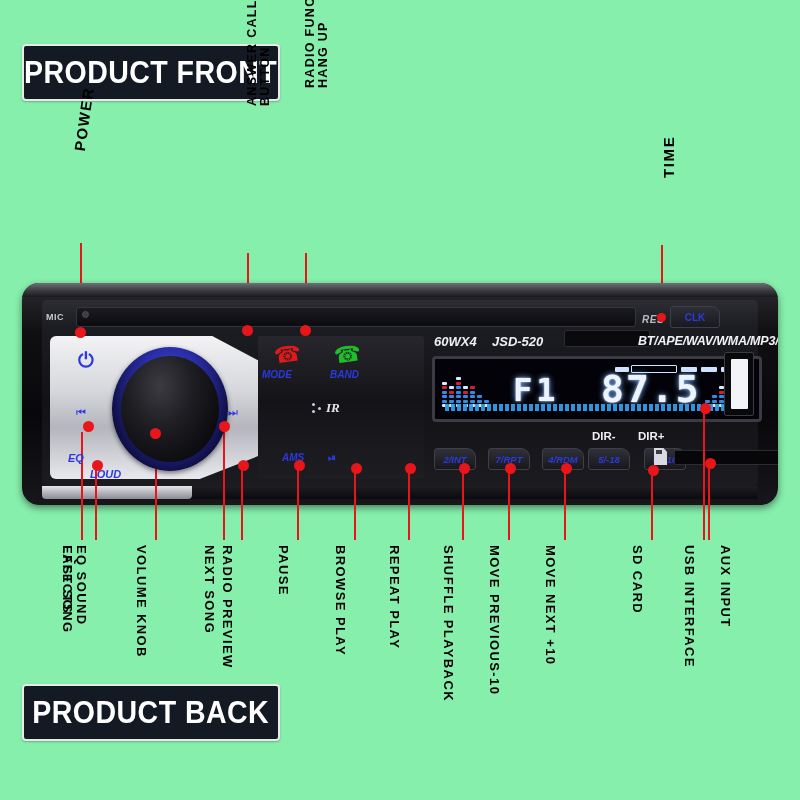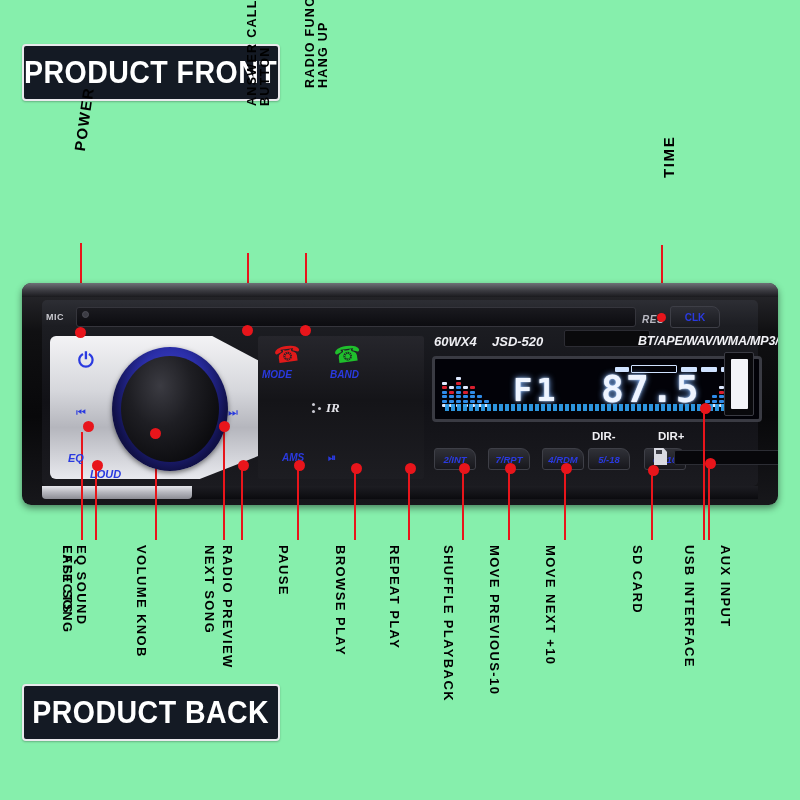--- a/index.html
+++ b/index.html
@@ -70,21 +70,21 @@
     z-index: 40;
   }
   .dot.sm { width: 9px; height: 9px; }
 
   
   #unit {
     position: absolute;
     left: 22px; top: 283px;
     width: 756px; height: 222px;
     background: linear-gradient(180deg,#2b2b30 0%,#101012 22%,#08080a 60%,#17171b 100%);
-    border-radius: 9px;
+    border-radius: 17px;
     box-shadow: 0 3px 7px rgba(0,0,0,.45);
     overflow: hidden;
   }
   #unit-top-hilite {
     position: absolute; left: 0; top: 0; width: 100%; height: 14px;
     background: linear-gradient(180deg,#6e7077 0%,#3a3a40 55%,#1a1a1e 100%);
   }
   #face {
     position: absolute;
     left: 20px; top: 17px;
@@ -541,21 +541,21 @@
           </div>
 
           <div id="lcd-baseline"></div>
         </div>
 
         <div id="usb">
           <div id="usb-inner"></div>
         </div>
 
         <div class="dirlab" style="left:166px; top:100px;">DIR-</div>
-        <div class="dirlab" style="left:232px; top:100px;">DIR+</div>
+        <div class="dirlab" style="left:212px; top:100px;">DIR+</div>
 
         <div class="preset" style="left:8px;   top:118px;">
           <span>2/INT</span>
         </div>
         <div class="preset" style="left:62px;  top:118px;">
           <span>7/RPT</span>
         </div>
         <div class="preset" style="left:116px; top:118px;">
           <span>4/RDM</span>
         </div>

